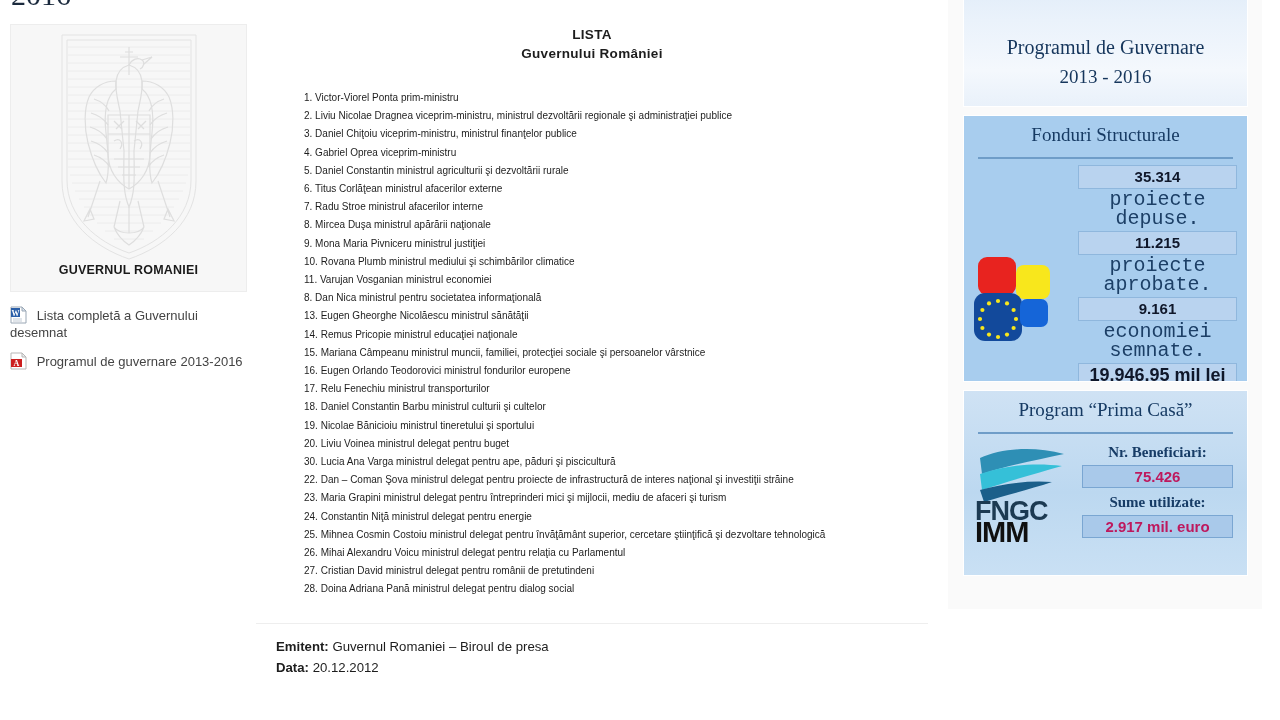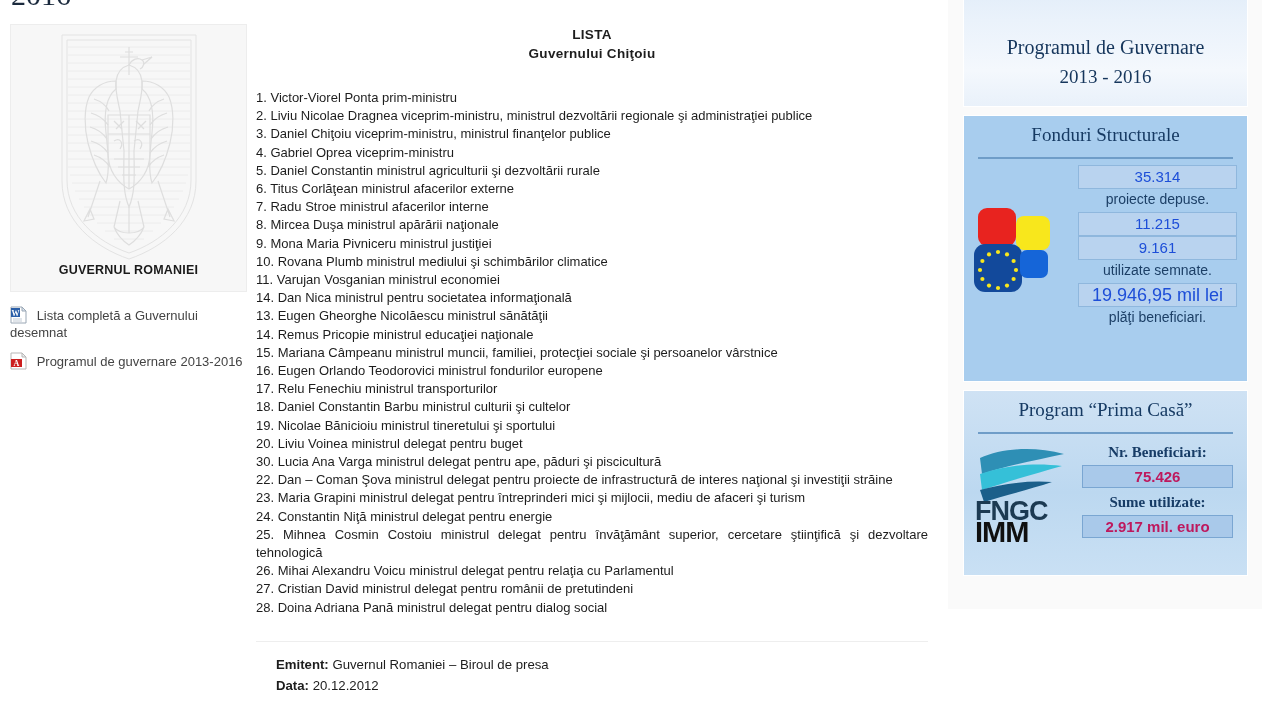--- a/index.html
+++ b/index.html
@@ -76,24 +76,25 @@
   }
   .doc-title {
     text-align: center;
     font-weight: bold;
     font-size: 13.5px;
     line-height: 18.5px;
     letter-spacing: .3px;
   }
   .doc-list {
     margin-top: 26px;
-    font-size: 13px;
+    font-size: 10px;
     line-height: 18.2px;
     text-align: justify;
     text-justify: inter-word;
+    margin-left: 48px;
   }
   .doc-list .row { margin: 0; }
   .footer-rule {
     margin-top: 24px;
     border: none;
     border-top: 1px solid #eeeeee;
   }
   .doc-footer {
     margin-top: 12px;
     font-size: 13.2px;
@@ -150,32 +151,32 @@
     padding-bottom: 11px;
     border-bottom: 2px solid #6f9dc8;
     margin: 2px 6px 6px 6px;
   }
   .bn-body { display: flex; align-items: center; }
   .bn-logo { width: 104px; flex: 0 0 104px; display: flex; justify-content: flex-start; }
   .bn-stats { flex: 1; text-align: center; }
   .stat-val {
     background: #b9d3ef;
     border: 1px solid #8fb7dd;
-    color: #1d4ed8;
-    font-weight: normal;
+    color: #0f172a;
+    font-weight: bold;
     font-size: 15px;
     line-height: 20px;
     padding: 1px 8px;
     margin: 0 2px;
   }
   .stat-val.wide { font-size: 18px; }
   .stat-lbl {
-    font-family: Liberation Sans, sans-serif;
+    font-family: Liberation Mono, monospace;
     color: #1c3f66;
-    font-size: 14px;
+    font-size: 20px;
     line-height: 19px;
     padding: 1px 0 3px 0;
   }
   .casa-lbl {
     font-family: "Liberation Serif", serif;
     color: #173c66;
     font-size: 15px;
     line-height: 21px;
     font-weight: bold;
   }
@@ -283,36 +284,36 @@
         <span>Programul de guvernare 2013-2016</span>
       </a>
 
     </div>
   </div>
 
   <div class="doc">
 
     <div class="doc-title">
       <div>LISTA</div>
-      <div>Guvernului Chiţoiu</div>
+      <div>Guvernului României</div>
     </div>
 
     <div class="doc-list">
       <p class="row">1. Victor-Viorel Ponta prim-ministru</p>
       <p class="row">2. Liviu Nicolae Dragnea viceprim-ministru, ministrul dezvoltării regionale şi administraţiei publice</p>
       <p class="row">3. Daniel Chiţoiu viceprim-ministru, ministrul finanţelor publice</p>
       <p class="row">4. Gabriel Oprea viceprim-ministru</p>
       <p class="row">5. Daniel Constantin ministrul agriculturii şi dezvoltării rurale</p>
       <p class="row">6. Titus Corlăţean ministrul afacerilor externe</p>
       <p class="row">7. Radu Stroe ministrul afacerilor interne</p>
       <p class="row">8. Mircea Duşa ministrul apărării naţionale</p>
       <p class="row">9. Mona Maria Pivniceru ministrul justiţiei</p>
       <p class="row">10. Rovana Plumb ministrul mediului şi schimbărilor climatice</p>
       <p class="row">11. Varujan Vosganian ministrul economiei</p>
-      <p class="row">14. Dan Nica ministrul pentru societatea informaţională</p>
+      <p class="row">8. Dan Nica ministrul pentru societatea informaţională</p>
       <p class="row">13. Eugen Gheorghe Nicolăescu ministrul sănătăţii</p>
       <p class="row">14. Remus Pricopie ministrul educaţiei naţionale</p>
       <p class="row">15. Mariana Câmpeanu ministrul muncii, familiei, protecţiei sociale şi persoanelor vârstnice</p>
       <p class="row">16. Eugen Orlando Teodorovici ministrul fondurilor europene</p>
       <p class="row">17. Relu Fenechiu ministrul transporturilor</p>
       <p class="row">18. Daniel Constantin Barbu ministrul culturii şi cultelor</p>
       <p class="row">19. Nicolae Bănicioiu ministrul tineretului şi sportului</p>
       <p class="row">20. Liviu Voinea ministrul delegat pentru buget</p>
       <p class="row">30. Lucia Ana Varga ministrul delegat pentru ape, păduri şi piscicultură</p>
       <p class="row">22. Dan – Coman Şova ministrul delegat pentru proiecte de infrastructură de interes naţional şi investiţii străine</p>
@@ -367,22 +368,23 @@
               <circle cx="10.4" cy="59" r="2.1"></circle>
               <circle cx="17" cy="52.4" r="2.1"></circle>
             </g>
           </svg>
         </div>
 
         <div class="bn-stats">
           <div class="stat-val">35.314</div>
           <div class="stat-lbl">proiecte depuse.</div>
           <div class="stat-val">11.215</div>
+          <div class="stat-lbl">proiecte aprobate.</div>
           <div class="stat-val">9.161</div>
-          <div class="stat-lbl">utilizate semnate.</div>
+          <div class="stat-lbl">economiei semnate.</div>
           <div class="stat-val wide">19.946,95 mil lei</div>
           <div class="stat-lbl">plăţi beneficiari.</div>
         </div>
       </div>
     </div>
 
     <div class="banner bn-casa">
       <div class="bn-head">Program “Prima Casă”</div>
       <div class="bn-body">
 

